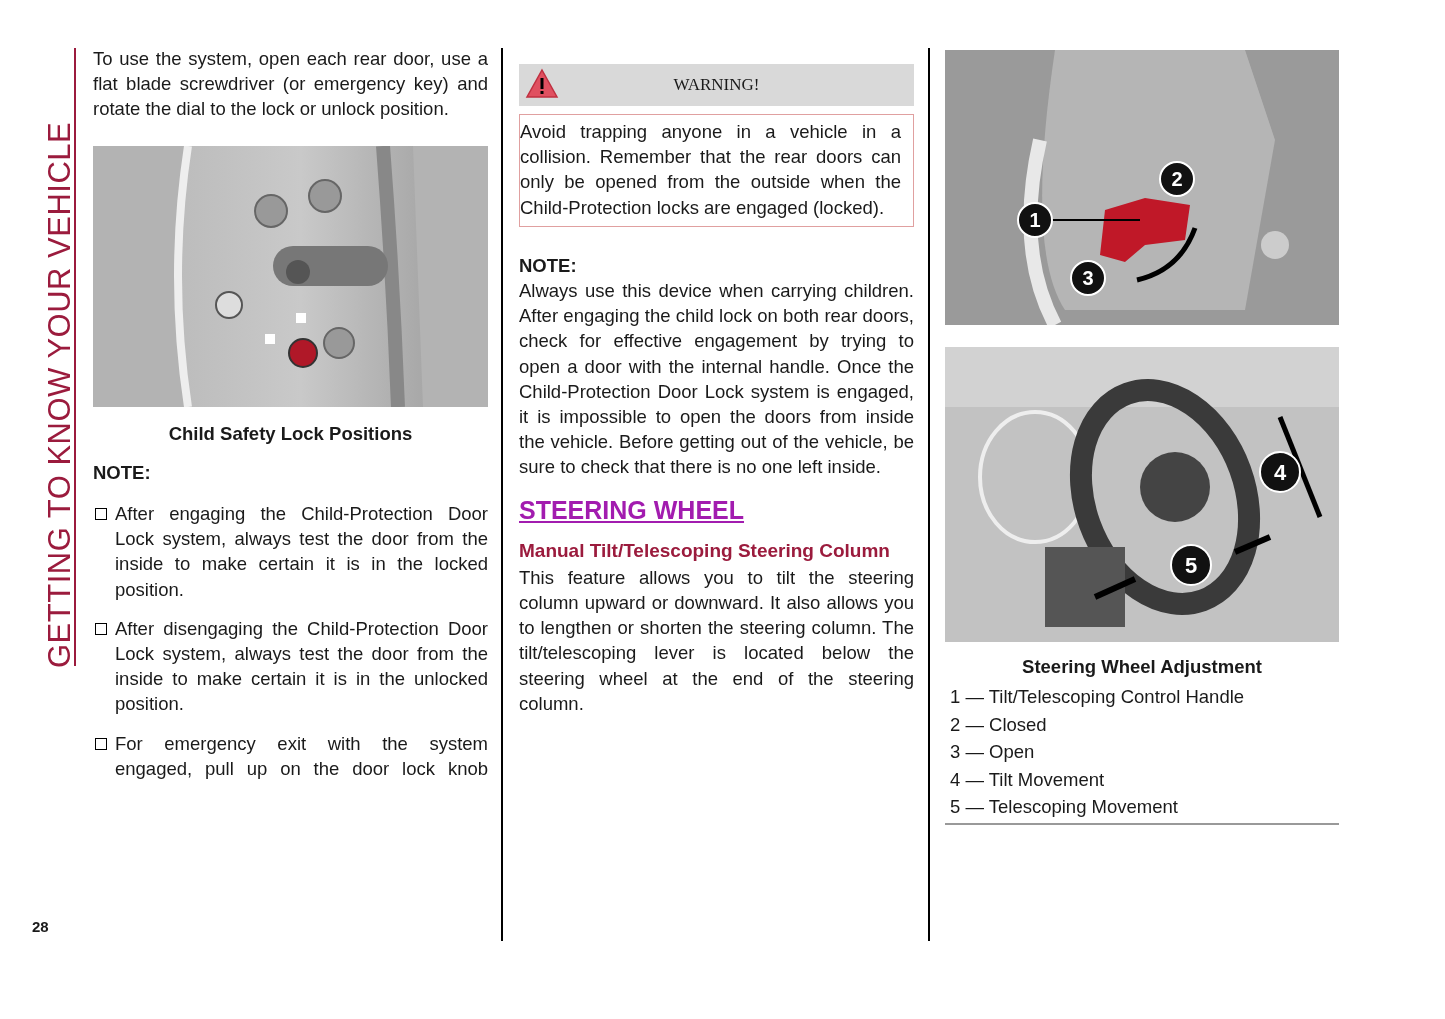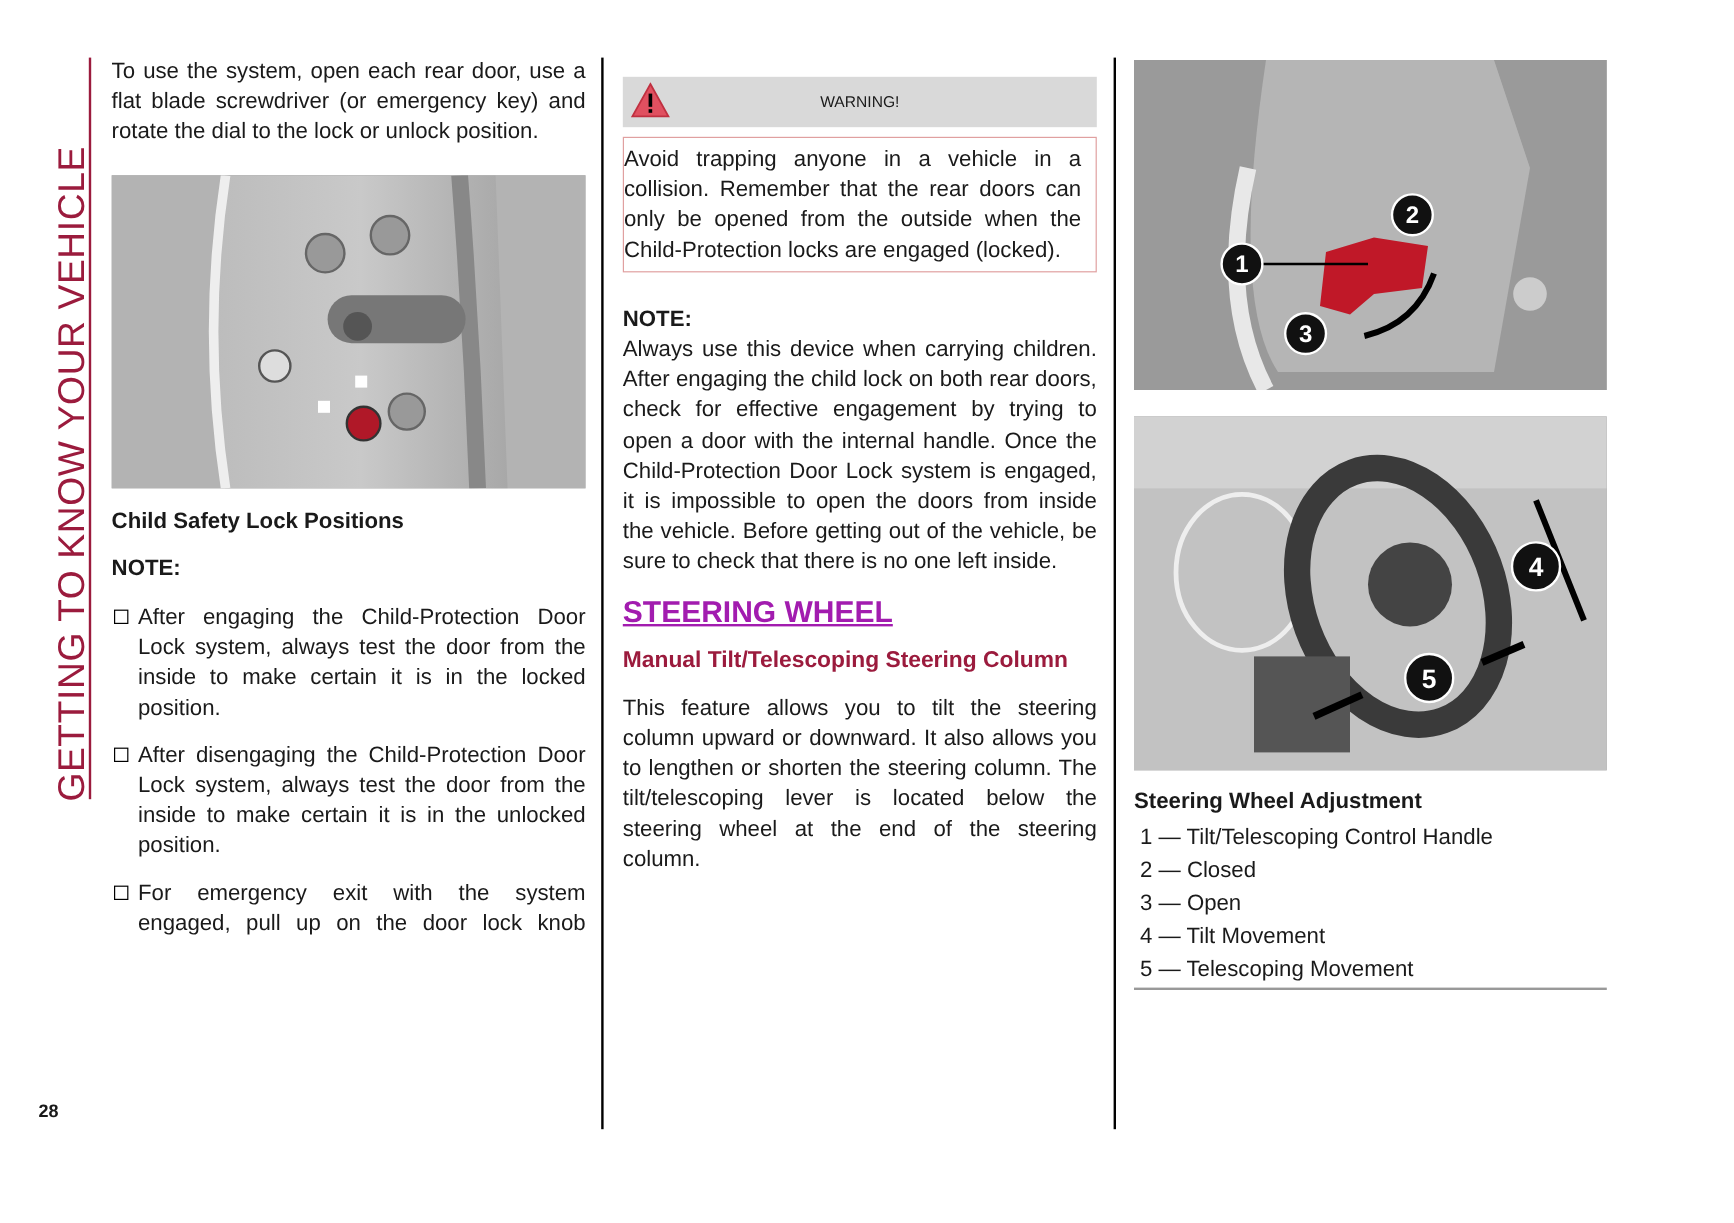--- a/index.html
+++ b/index.html
@@ -12,29 +12,29 @@
          text-align:left; line-height:44px; }
   .side-rule { position:absolute; left:74px; top:48px; width:2px; height:618px; background:#9b1b3d; }
   .page-num { position:absolute; left:32px; top:918px; font-size:15px; font-weight:bold; }
   .col { position:absolute; font-size:18.5px; line-height:25.2px; text-align:justify; }
   .col p { margin:0; }
   .col1 { left:93px; top:46px; width:395px; }
   .col2 { left:519px; top:46px; width:395px; }
   .col3 { left:945px; top:50px; width:394px; }
   .vline { position:absolute; width:2px; background:#000; }
   .img-box { background:#a9a9a9; position:relative; overflow:hidden; }
-  .caption { font-weight:bold; font-size:18.5px; margin:14px 0 12px; }
+  .caption { text-align:center; font-weight:bold; font-size:18.5px; margin:14px 0 12px; }
   .note-head { font-weight:bold; margin:14px 0 16px; }
   .bullet { position:relative; padding-left:22px; margin-bottom:14px; }
   .bullet .box { position:absolute; left:2px; top:7px; width:10px; height:10px; border:1.5px solid #000; }
   .warn-head { background:#d9d9d9; height:42px; position:relative; margin-top:18px; }
-  .warn-head .title { position:absolute; left:0; right:0; top:8px; text-align:center; font-size:13px; }
+  .warn-head .title { position:absolute; left:0; right:0; top:8px; text-align:center; font-size:17px;font-family:Liberation Serif, serif; }
   .warn-body { border:1.5px solid #e0a0a0; margin-top:8px; padding:4px 12px 6px 0; }
   .h1 { color:#a21caf; font-weight:bold; font-size:25px; text-decoration:underline; margin:14px 0 12px; line-height:32px;}
-  .h2 { color:#9b1b3d; font-weight:bold; font-size:19px; margin:0 0 14px; }
+  .h2 { color:#9b1b3d; font-weight:bold; font-size:19px; margin:0 0 2px; }
   .legend-item { text-align:left; line-height:27.5px; padding-left:5px; }
   .legend-rule { height:2px; background:#999; margin-top:2px; }
 </style>
 </head>
 <body>
 
 <div class="side-title">
   <span>GETTING TO KNOW YOUR VEHICLE</span>
 </div>
 <div class="side-rule"></div>

